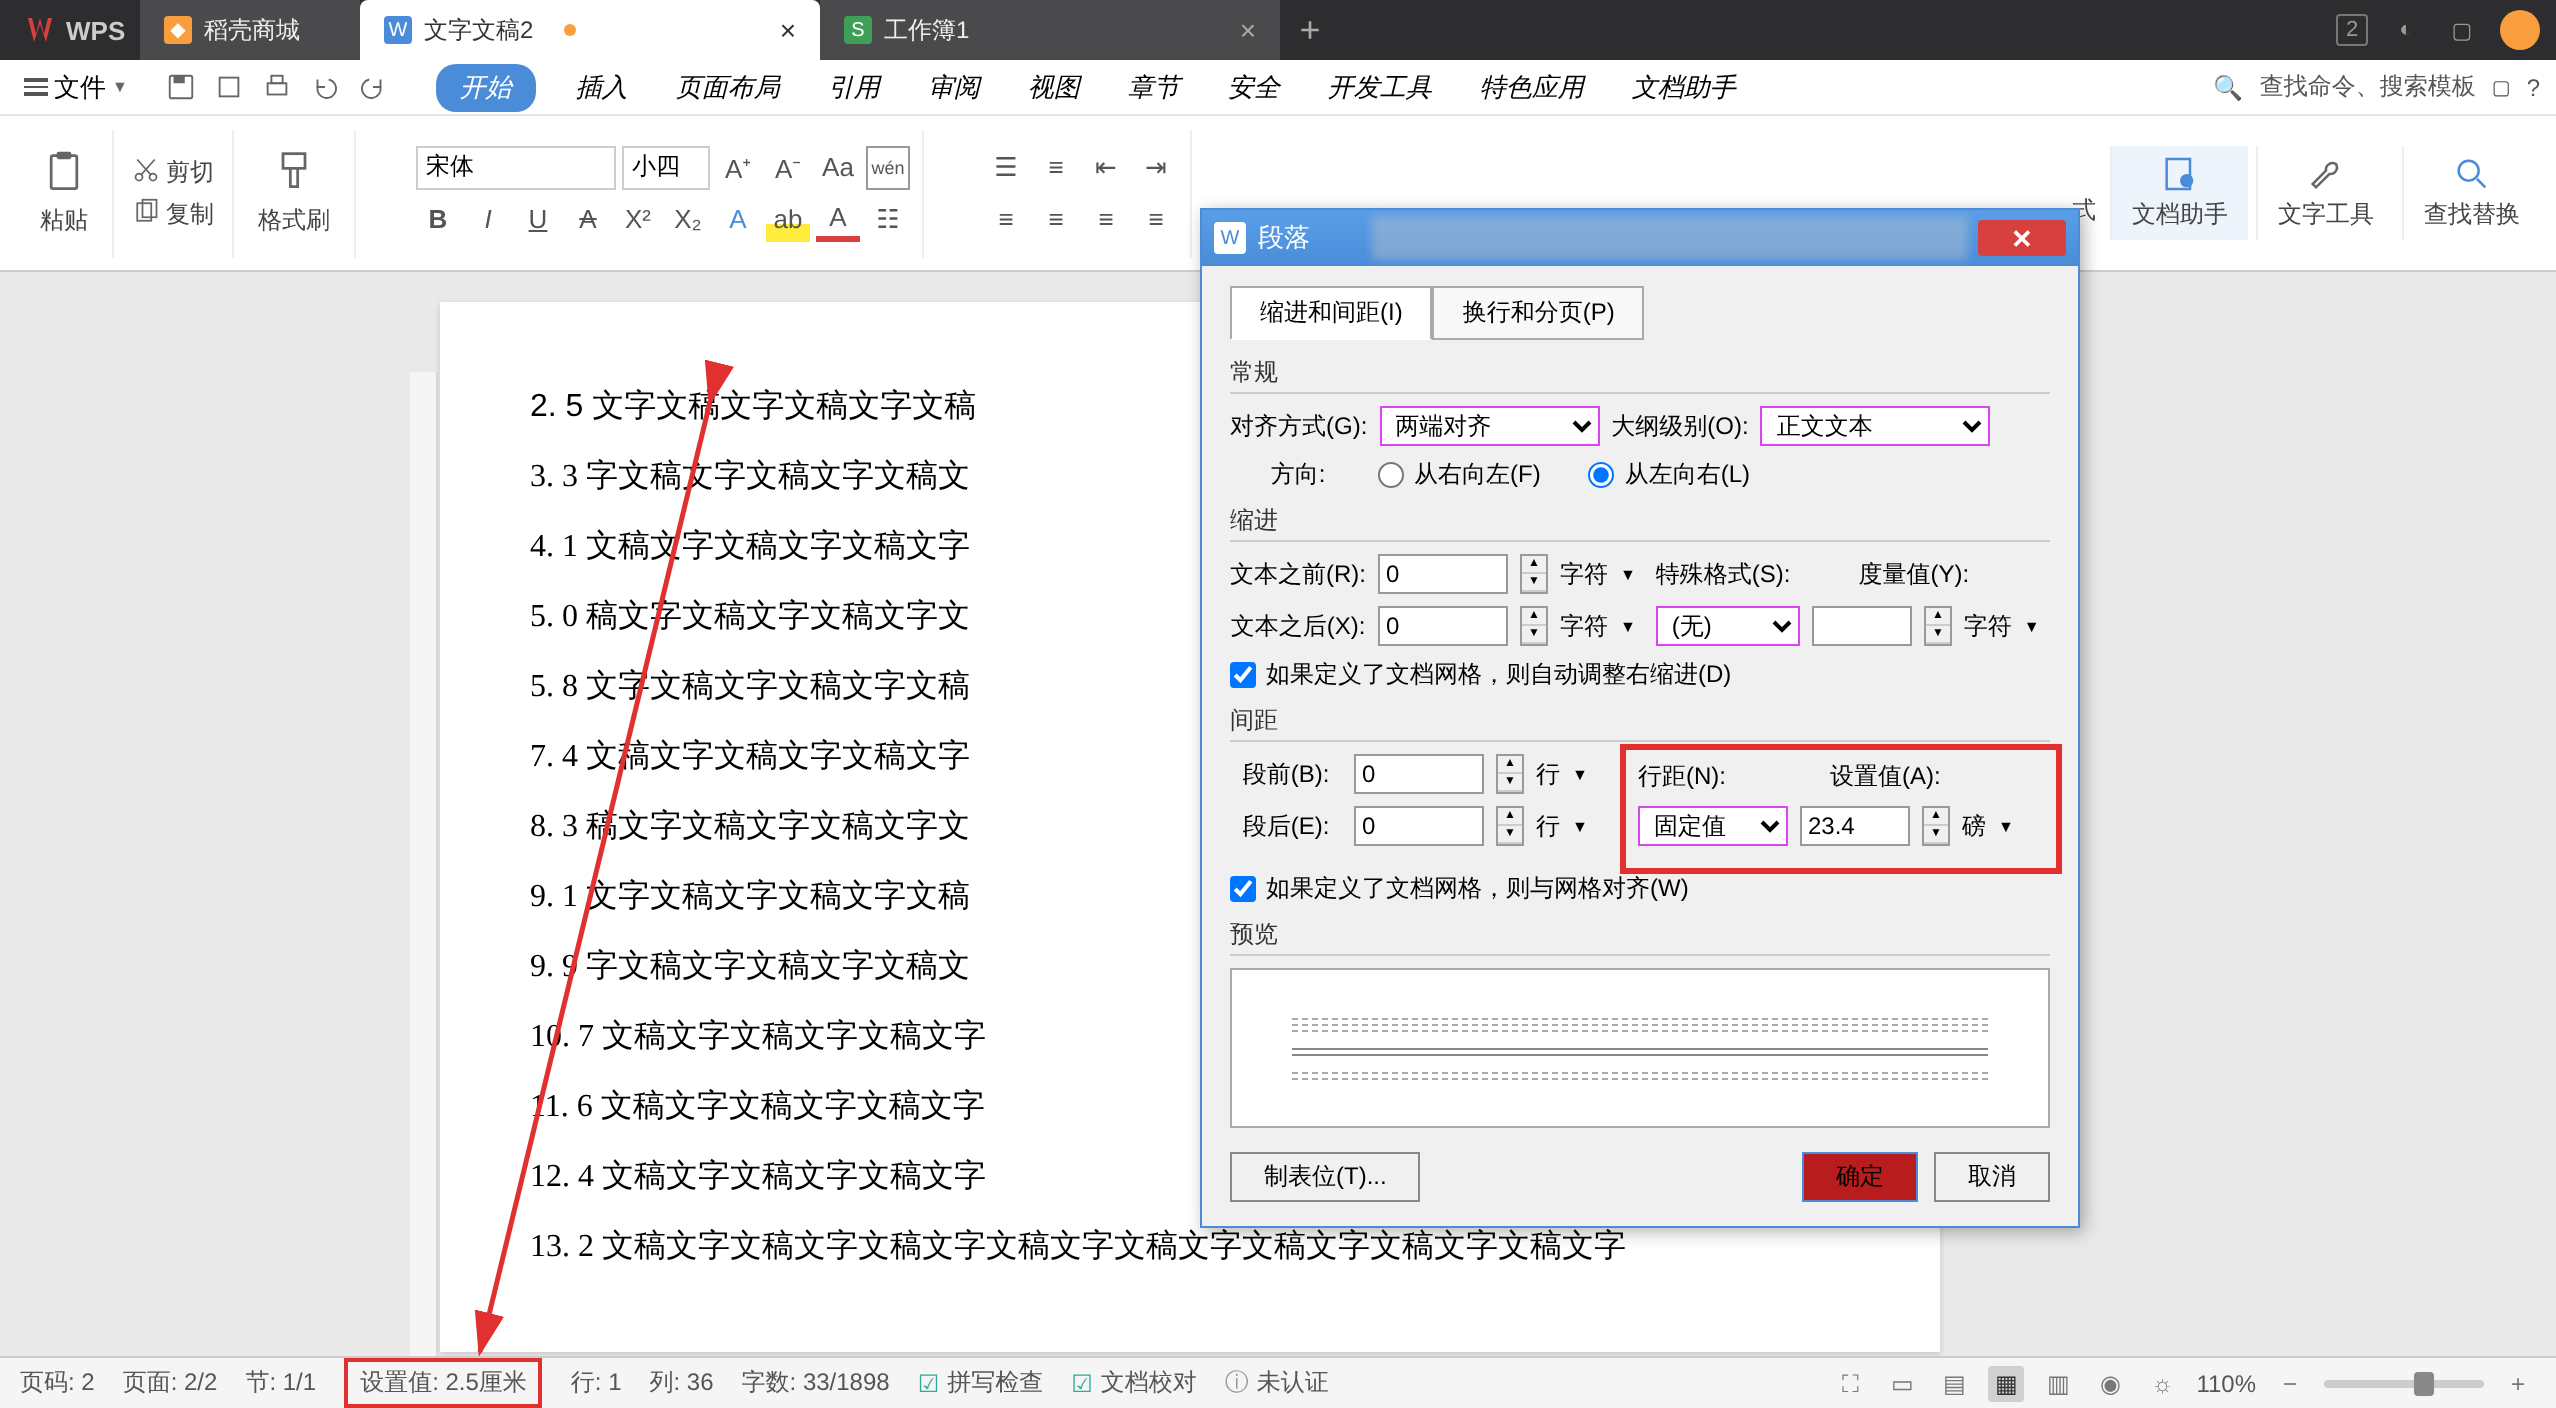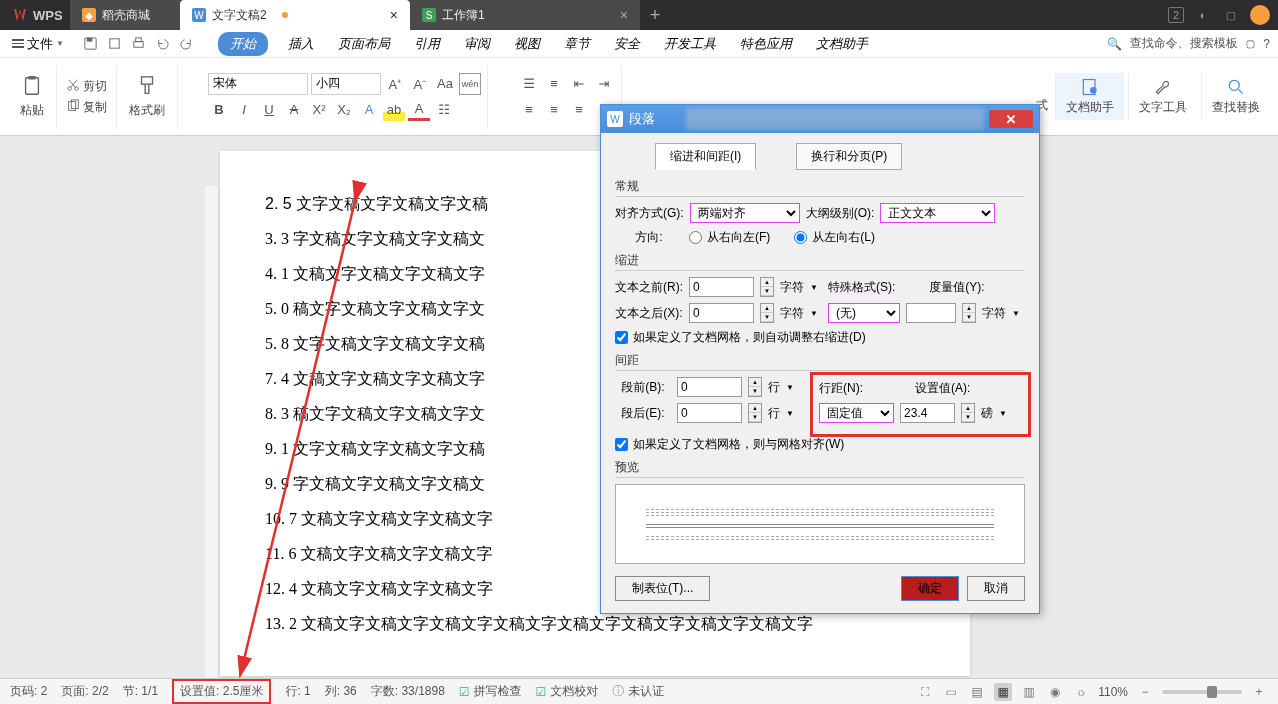--- a/index.html
+++ b/index.html
@@ -37,42 +37,42 @@
 .menubar-right { position: absolute; right: 8px; display: flex; align-items: center; gap: 8px; font-size: 12px; color: #555; }
 
 .ribbon { height: 78px; background: #fff; border-bottom: 1px solid #ccc; display: flex; align-items: center; padding: 4px 8px; position: relative; }
 .ribbon-group { display: flex; flex-direction: column; align-items: center; padding: 0 6px; border-right: 1px solid #eee; height: 64px; justify-content: center; }
 .ribbon-btn { display: flex; align-items: center; gap: 3px; font-size: 12px; color: #444; padding: 2px 3px; }
 .ribbon-large { flex-direction: column; gap: 2px; padding: 4px 6px; }
 .paste-icon svg, .format-icon svg { width: 22px; height: 22px; }
 .small-icon svg { width: 14px; height: 14px; }
 .font-select { border: 1px solid #ccc; height: 22px; font-size: 12px; padding: 0 4px; }
 .font-name { width: 100px; }
-.font-size { width: 70px; }
+.font-size { width: 44px; }
 .icon-row { display: flex; gap: 3px; align-items: center; margin-left: 24px; }
 .fmt-btn { width: 22px; height: 22px; display: flex; align-items: center; justify-content: center; font-size: 13px; color: #555; }
 .ribbon-far { margin-left: auto; display: flex; gap: 4px; }
 .ribbon-far .ribbon-large { border-left: 1px solid #eee; padding: 4px 10px; }
 .ribbon-far svg { width: 20px; height: 20px; }
 
 .doc-area { position: absolute; top: 136px; left: 0; right: 0; bottom: 26px; background: #e9e9e9; overflow: hidden; }
 .page { position: absolute; left: 220px; top: 15px; width: 750px; background: #fff; padding: 35px 45px; box-shadow: 0 1px 3px rgba(0,0,0,0.15); }
 .ruler-v { position: absolute; left: 205px; top: 50px; width: 14px; bottom: 0; background: #f5f5f5; border-right: 1px solid #ddd; }
 .doc-line { font-size: 16px; line-height: 35px; font-family: "SimSun", serif; }
 
 .red-arrow { position: absolute; pointer-events: none; }
 
 .dialog { position: absolute; left: 600px; top: 104px; width: 440px; background: #f0f0f0; border: 1px solid #4a8cd8; box-shadow: 2px 2px 8px rgba(0,0,0,0.3); z-index: 100; }
 .dialog-titlebar { height: 28px; background: linear-gradient(#5a9ee8, #4a8cd8); display: flex; align-items: center; padding: 0 6px; color: #fff; font-size: 13px; }
 .dialog-titlebar .title-icon { width: 16px; height: 16px; background: #fff; color: #4a8cd8; display: flex; align-items: center; justify-content: center; border-radius: 2px; margin-right: 6px; font-size: 10px; }
 .dialog-close { margin-left: auto; width: 44px; height: 18px; background: #d84040; border-radius: 2px; display: flex; align-items: center; justify-content: center; color: #fff; font-weight: bold; }
 .dialog-blur { position: absolute; left: 85px; top: 3px; right: 55px; height: 22px; background: rgba(200,200,200,0.4); filter: blur(2px); }
 .dialog-body { padding: 10px 14px 12px; }
 .dlg-tabs { display: flex; gap: 0; margin-bottom: 8px; }
-.dlg-tab { border: 1px solid #aaa; padding: 4px 14px; background: #f8f8f8; font-size: 12px; margin-left: 40px; }
+.dlg-tab { border: 1px solid #aaa; padding: 4px 14px; background: #f8f8f8; font-size: 12px; }
 .dlg-tab.active { background: #fff; border-bottom: 1px solid #fff; position: relative; z-index: 1; }
 .fieldset-label { font-size: 12px; color: #333; margin-bottom: 6px; border-bottom: 1px solid #ccc; padding-bottom: 1px; }
 .form-row { display: flex; align-items: center; gap: 6px; margin-bottom: 6px; font-size: 12px; }
 .form-label { min-width: 68px; text-align: center; }
 .combo { border: 1px solid #d946ef; height: 20px; font-size: 12px; padding: 0 3px; background: #fff; }
 .num-input { border: 1px solid #999; height: 20px; width: 65px; font-size: 12px; padding: 0 3px; background: #fff; }
 .spin { display: inline-flex; flex-direction: column; border: 1px solid #999; height: 20px; width: 14px; }
 .spin span { flex: 1; font-size: 6px; display: flex; align-items: center; justify-content: center; background: #f0f0f0; border-bottom: 1px solid #ccc; }
 .checkbox { display: flex; align-items: center; gap: 5px; }
 .checkbox input { width: 13px; height: 13px; }

